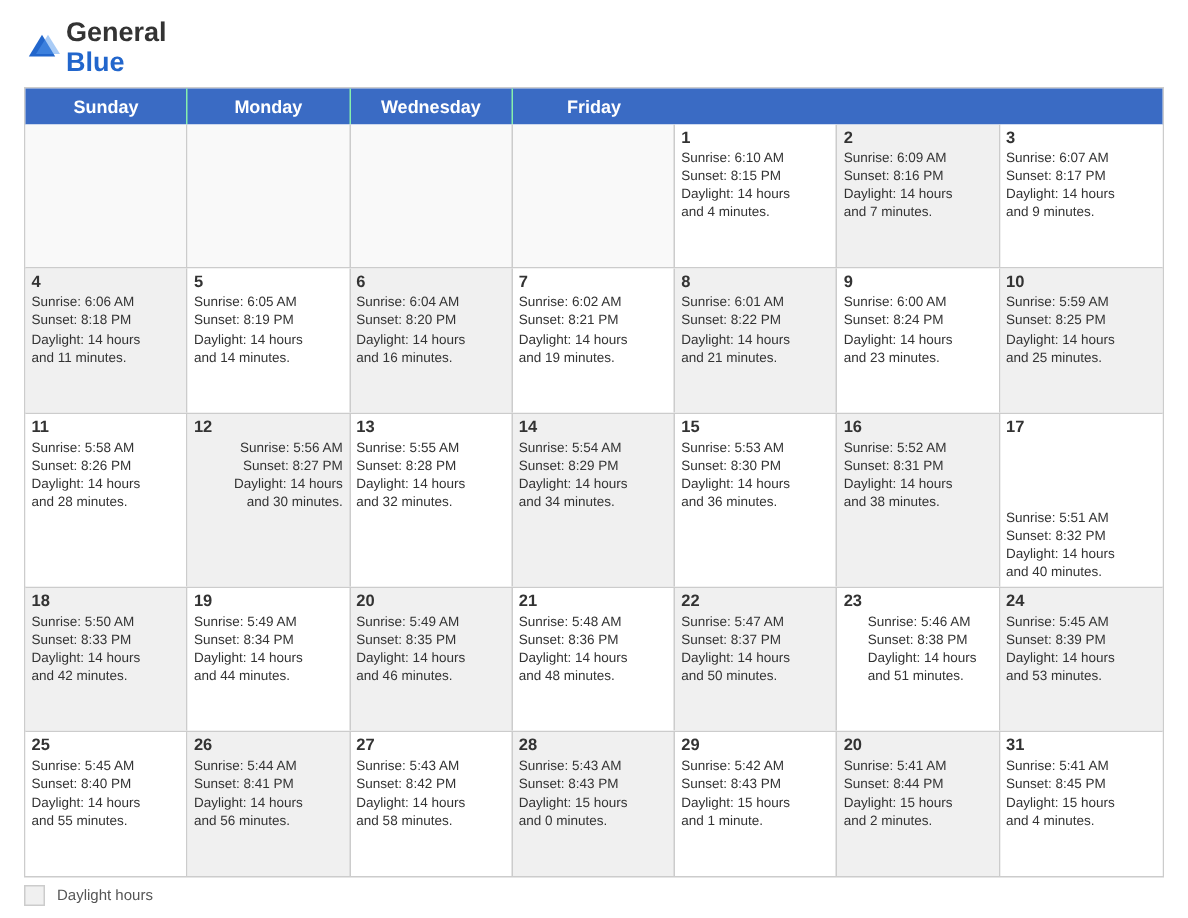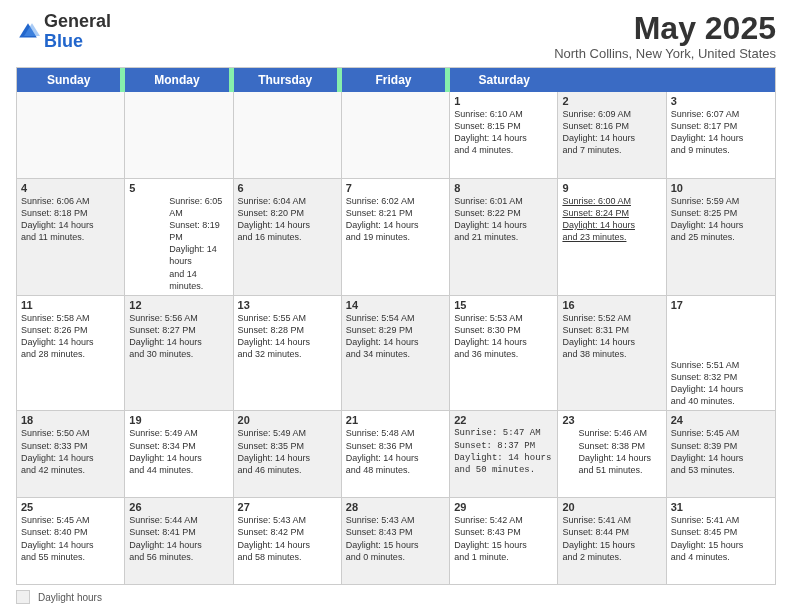--- a/index.html
+++ b/index.html
@@ -63,21 +63,21 @@
       display: grid;
       grid-template-columns: repeat(7, 1fr);
       background: #3a6bc4;
     }
     .cal-header-cell {
       color: #fff;
       font-size: 12px;
       font-weight: bold;
       text-align: center;
       padding: 5px 2px;
-      border-right: 5px solid #86efac;
+      border-right: 1px solid #86efac;
     }
     .cal-header-cell:last-child { border-right: none; }
     .cal-body {
       flex: 1;
       display: flex;
       flex-direction: column;
     }
     .cal-row {
       display: grid;
       grid-template-columns: repeat(7, 1fr);
@@ -132,33 +132,28 @@
     <div class="logo">
       <svg class="logo-icon" viewBox="0 0 30 30">
         <polygon points="15,4 26,22 4,22" fill="#2266cc"></polygon>
         <polygon points="20,4 30,20 10,20" fill="#5599ee" opacity="0.5"></polygon>
       </svg>
       <div class="logo-text">
         <span class="logo-general">General</span><br>
         <span class="logo-blue">Blue</span>
       </div>
     </div>
-    <div class="title-block">
-      <div class="month-title">May 2025</div>
-      <div class="location">North Collins, New York, United States</div>
-    </div>
   </div>
 
   <div class="calendar">
     <div class="cal-header" id="cal-header">
         <div class="cal-header-cell">Sunday</div>
         <div class="cal-header-cell">Monday</div>
-        <div class="cal-header-cell">Thursday</div>
+        <div class="cal-header-cell">Wednesday</div>
         <div class="cal-header-cell">Friday</div>
-        <div class="cal-header-cell">Saturday</div>
       </div>
     <div class="cal-body" id="cal-body">
         <div class="cal-row">
           <div class="cal-cell empty"></div>
           <div class="cal-cell empty"></div>
           <div class="cal-cell empty"></div>
           <div class="cal-cell empty"></div>
           <div class="cal-cell">
             <span class="day-num">1</span>
             <div class="cell-info" style="white-space: pre-line;">Sunrise: 6:10 AM
@@ -184,21 +179,21 @@
         <div class="cal-row">
           <div class="cal-cell shaded">
             <span class="day-num">4</span>
             <div class="cell-info" style="white-space: pre-line;">Sunrise: 6:06 AM
 Sunset: 8:18 PM
 Daylight: 14 hours
 and 11 minutes.</div>
           </div>
           <div class="cal-cell">
             <span class="day-num">5</span>
-            <div class="cell-info" style="white-space: pre-line; margin-left: 40px;">Sunrise: 6:05 AM
+            <div class="cell-info" style="white-space: pre-line;">Sunrise: 6:05 AM
 Sunset: 8:19 PM
 Daylight: 14 hours
 and 14 minutes.</div>
           </div>
           <div class="cal-cell shaded">
             <span class="day-num">6</span>
             <div class="cell-info" style="white-space: pre-line;">Sunrise: 6:04 AM
 Sunset: 8:20 PM
 Daylight: 14 hours
 and 16 minutes.</div>
@@ -212,21 +207,21 @@
           </div>
           <div class="cal-cell shaded">
             <span class="day-num">8</span>
             <div class="cell-info" style="white-space: pre-line;">Sunrise: 6:01 AM
 Sunset: 8:22 PM
 Daylight: 14 hours
 and 21 minutes.</div>
           </div>
           <div class="cal-cell">
             <span class="day-num">9</span>
-            <div class="cell-info" style="white-space: pre-line; text-decoration: underline;">Sunrise: 6:00 AM
+            <div class="cell-info" style="white-space: pre-line;">Sunrise: 6:00 AM
 Sunset: 8:24 PM
 Daylight: 14 hours
 and 23 minutes.</div>
           </div>
           <div class="cal-cell shaded">
             <span class="day-num">10</span>
             <div class="cell-info" style="white-space: pre-line;">Sunrise: 5:59 AM
 Sunset: 8:25 PM
 Daylight: 14 hours
 and 25 minutes.</div>
@@ -235,21 +230,21 @@
         <div class="cal-row">
           <div class="cal-cell">
             <span class="day-num">11</span>
             <div class="cell-info" style="white-space: pre-line;">Sunrise: 5:58 AM
 Sunset: 8:26 PM
 Daylight: 14 hours
 and 28 minutes.</div>
           </div>
           <div class="cal-cell shaded">
             <span class="day-num">12</span>
-            <div class="cell-info" style="white-space: pre-line;">Sunrise: 5:56 AM
+            <div class="cell-info" style="white-space: pre-line; text-align: right;">Sunrise: 5:56 AM
 Sunset: 8:27 PM
 Daylight: 14 hours
 and 30 minutes.</div>
           </div>
           <div class="cal-cell">
             <span class="day-num">13</span>
             <div class="cell-info" style="white-space: pre-line;">Sunrise: 5:55 AM
 Sunset: 8:28 PM
 Daylight: 14 hours
 and 32 minutes.</div>
@@ -307,21 +302,21 @@
           </div>
           <div class="cal-cell">
             <span class="day-num">21</span>
             <div class="cell-info" style="white-space: pre-line;">Sunrise: 5:48 AM
 Sunset: 8:36 PM
 Daylight: 14 hours
 and 48 minutes.</div>
           </div>
           <div class="cal-cell shaded">
             <span class="day-num">22</span>
-            <div class="cell-info" style="white-space: pre-line; font-family: Liberation Mono, monospace;">Sunrise: 5:47 AM
+            <div class="cell-info" style="white-space: pre-line;">Sunrise: 5:47 AM
 Sunset: 8:37 PM
 Daylight: 14 hours
 and 50 minutes.</div>
           </div>
           <div class="cal-cell">
             <span class="day-num">23</span>
             <div class="cell-info" style="white-space: pre-line; margin-left: 16px;">Sunrise: 5:46 AM
 Sunset: 8:38 PM
 Daylight: 14 hours
 and 51 minutes.</div>

